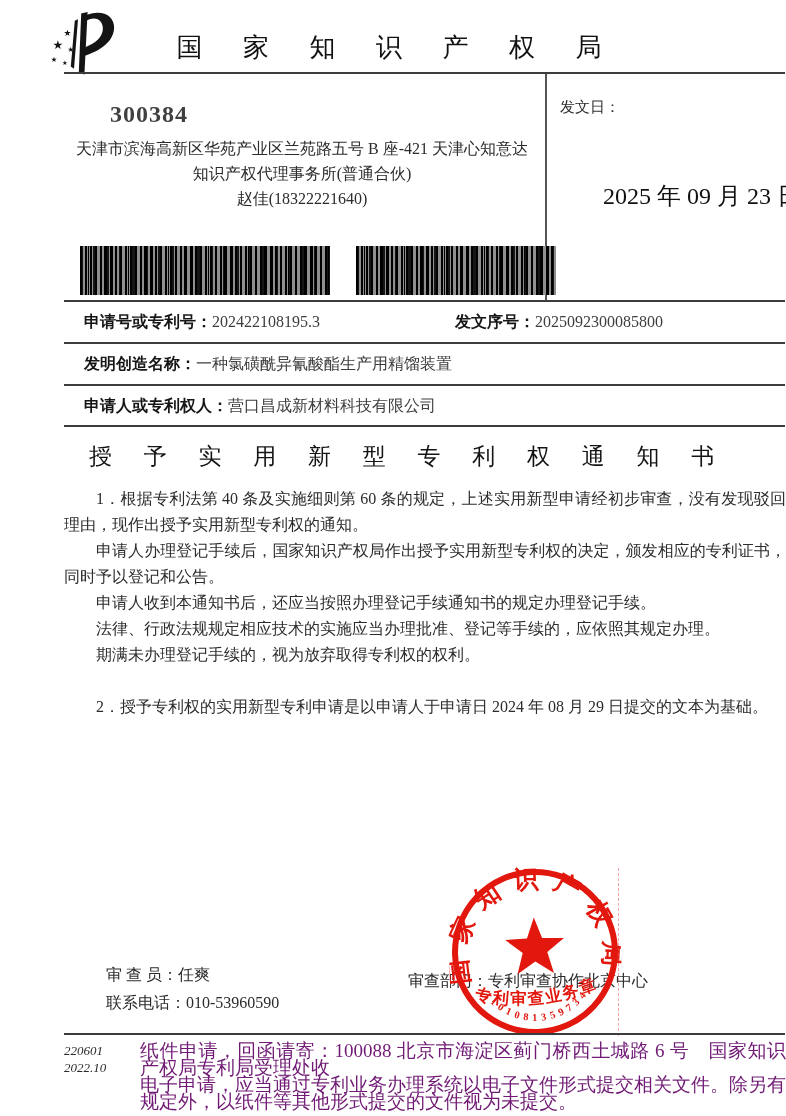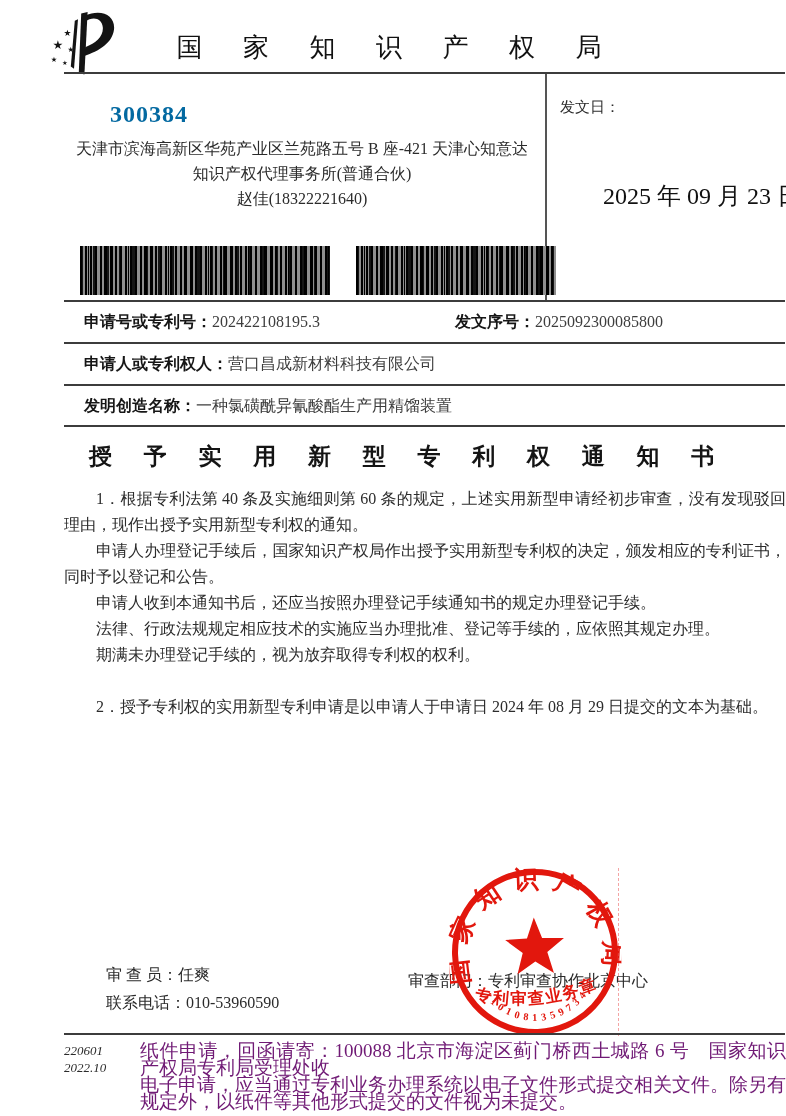--- a/index.html
+++ b/index.html
@@ -11,21 +11,21 @@
   
   .logo { position:absolute; left:46px; top:10px; width:80px; height:68px; }
   .header-title {
     position:absolute; left:0; top:30px; width:100%;
     text-align:center; font-size:26px; letter-spacing:17px; padding-left:9px;
     color:#111; font-weight:normal;
   }
   .header-rule { position:absolute; left:64px; top:72px; width:721px; border-top:2px solid #3c3c3c; }
 
   
-  .postal-code { position:absolute; left:110px; top:101px; font-size:24px; font-weight:bold; letter-spacing:1px; color:#0369a1; }
+  .postal-code { position:absolute; left:110px; top:101px; font-size:24px; font-weight:bold; letter-spacing:1px; color:#404040; }
   .addr-block { position:absolute; left:72px; top:136px; width:460px; text-align:center; font-size:16px; line-height:25px; color:#2b2b2b; }
   .datebox-line { position:absolute; left:545px; top:74px; height:227px; border-left:2px solid #555; }
   .issue-label { position:absolute; left:560px; top:98px; font-size:15px; color:#2b2b2b; }
   .issue-date  { position:absolute; left:585px; top:180px; width:234px; text-align:center; font-size:24px; color:#111; }
 
   
   .barcode {
     position:absolute; top:246px; height:49px;
     background:
       repeating-linear-gradient(90deg, #000 0 2px, rgba(0,0,0,0) 2px 5px),
@@ -40,21 +40,21 @@
   .info-table { position:absolute; left:64px; top:300px; width:721px; font-size:16px; }
   .info-row { position:relative; border-top:2px solid #3c3c3c; height:42px; padding:10px 0 0 20px; }
   .info-row:last-child { border-bottom:2px solid #3c3c3c; height:43px; }
   .f-label { font-weight:bold; color:#161616; }
   .f-value { color:#3d3d3d; }
   .dispatch-field { position:absolute; left:371px; top:10px;margin-left:20px; }
 
   
   .notice-title {
     position:absolute; left:0; top:441px; width:100%; text-align:center;
-    font-size:23px; font-weight:bold; letter-spacing:13px; padding-left:30px; color:#141414;
+    font-size:23px; font-weight:normal; letter-spacing:13px; padding-left:30px; color:#141414;
   }
   .body-text { position:absolute; left:64px; top:486px; width:722px; font-size:16px; line-height:26px; color:#2c2c2c; text-align:justify; }
   .body-text p { text-indent:2em; }
   .para-2 { margin-top:26px; }
 
   
   .sig-left  { position:absolute; left:106px; top:961px; font-size:16px; line-height:28px; color:#2b2b2b; }
   .sig-right { position:absolute; left:408px; top:971px; font-size:16px; color:#2b2b2b; }
 
   
@@ -99,24 +99,24 @@
   <div class="barcode barcode-2"></div>
 
   <div class="info-table">
     <div class="info-row">
       <span class="f-label">申请号或专利号：</span><span class="f-value">202422108195.3</span>
       <span class="dispatch-field">
         <span class="f-label">发文序号：</span><span class="f-value">2025092300085800</span>
       </span>
     </div>
     <div class="info-row">
-      <span class="f-label">申请人或专利权人：</span><span class="f-value">营口昌成新材料科技有限公司</span>
+      <span class="f-label">发明创造名称：</span><span class="f-value">一种氯磺酰异氰酸酯生产用精馏装置</span>
     </div>
     <div class="info-row">
-      <span class="f-label">发明创造名称：</span><span class="f-value">一种氯磺酰异氰酸酯生产用精馏装置</span>
+      <span class="f-label">申请人或专利权人：</span><span class="f-value">营口昌成新材料科技有限公司</span>
     </div>
   </div>
 
   <div class="notice-title">授 予 实 用 新 型 专 利 权 通 知 书</div>
   <div class="body-text">
     <p>1．根据专利法第 40 条及实施细则第 60 条的规定，上述实用新型申请经初步审查，没有发现驳回理由，现作出授予实用新型专利权的通知。</p>
     <p>申请人办理登记手续后，国家知识产权局作出授予实用新型专利权的决定，颁发相应的专利证书，同时予以登记和公告。</p>
     <p>申请人收到本通知书后，还应当按照办理登记手续通知书的规定办理登记手续。</p>
     <p>法律、行政法规规定相应技术的实施应当办理批准、登记等手续的，应依照其规定办理。</p>
     <p>期满未办理登记手续的，视为放弃取得专利权的权利。</p>

